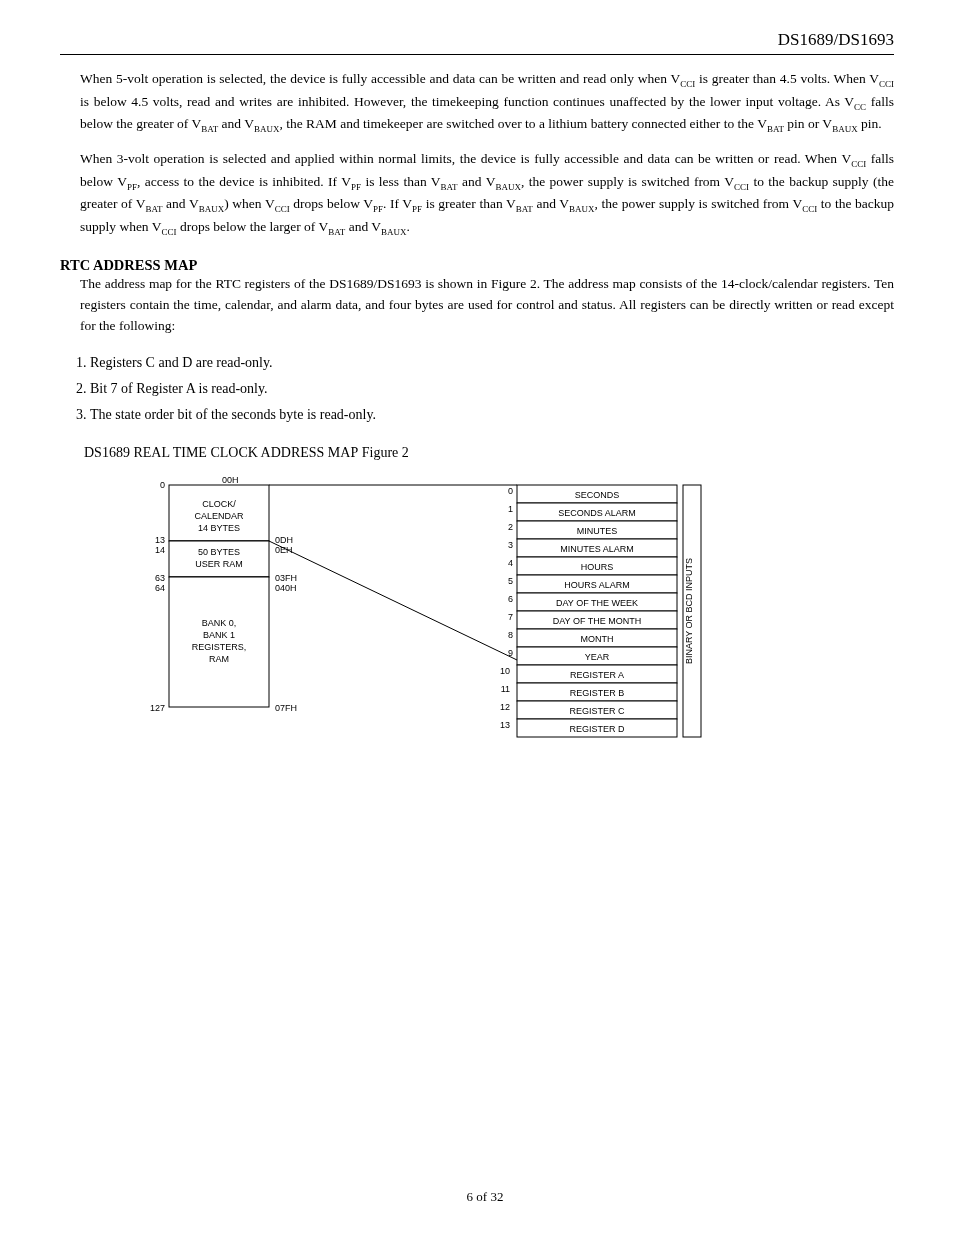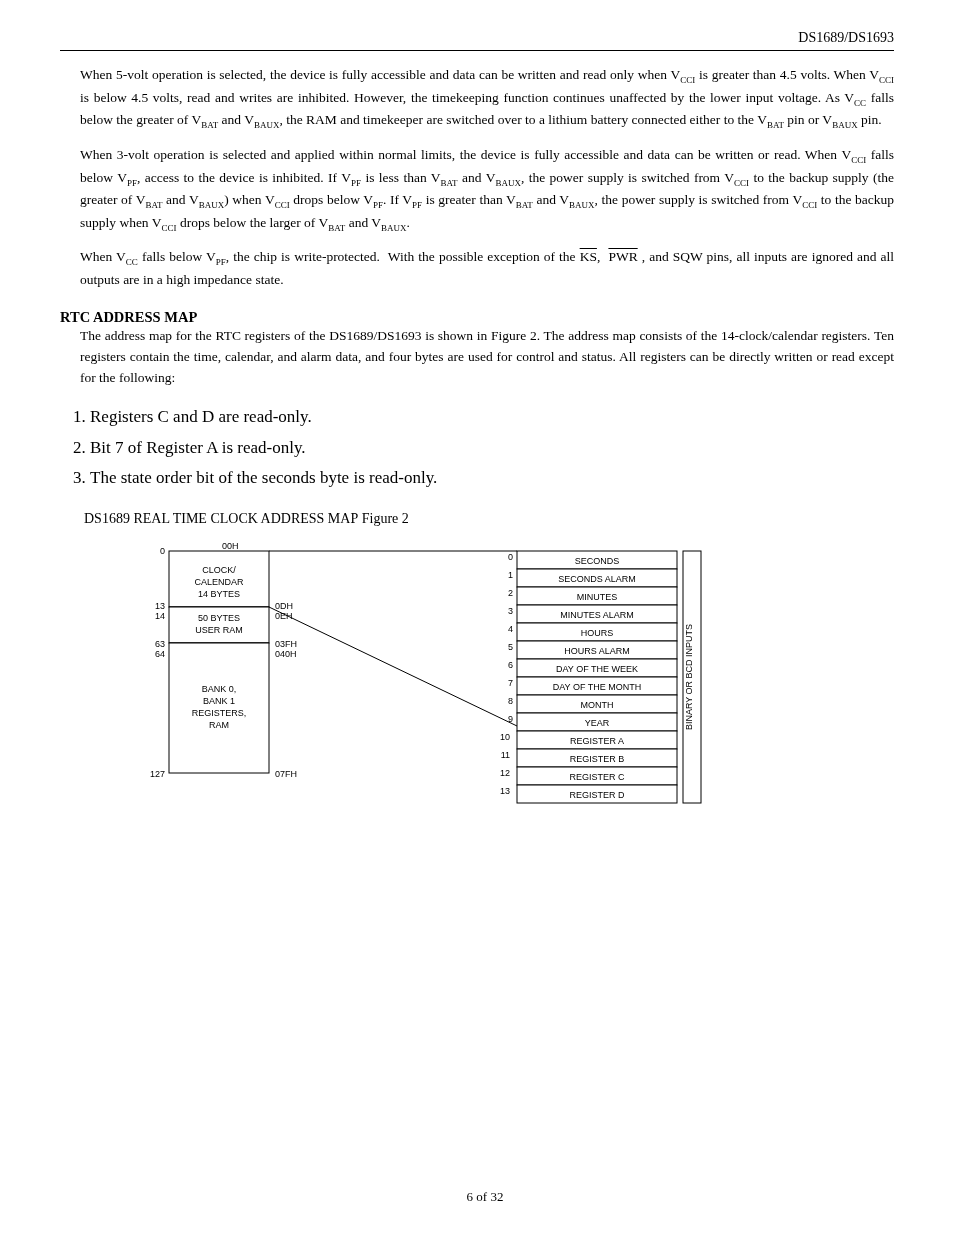--- a/index.html
+++ b/index.html
@@ -19,21 +19,21 @@
       position: relative;
     }
     .header-line {
       display: flex;
       justify-content: flex-end;
       border-bottom: 1px solid #000;
       padding-bottom: 4px;
       margin-bottom: 14px;
     }
     .doc-number {
-      font-size: 14px;
+      font-size: 17px;
     }
     .body-text {
       font-size: 13.5px;
       line-height: 1.55;
       text-align: justify;
       margin-bottom: 14px;
       margin-left: 20px;
     }
     .body-text p {
       margin-bottom: 12px;
@@ -52,21 +52,21 @@
       margin-top: 18px;
       margin-bottom: 10px;
       margin-left: 24px;
     }
     .figure-heading span {
       font-weight: normal;
     }
     .list-container {
       margin-left: 30px;
       margin-bottom: 14px;
-      font-size: 17px;
+      font-size: 14px;
       line-height: 1.7;
     }
     .list-container li {
       margin-bottom: 2px;
     }
     .overline {
       text-decoration: overline;
     }
 
     
@@ -104,24 +104,20 @@
     </p>
 
     <p>
       When 3-volt operation is selected and applied within normal limits, the device is fully accessible and data
       can be written or read. When V<sub>CCI</sub> falls below V<sub>PF</sub>, access to the device is inhibited. If V<sub>PF</sub> is less than
       V<sub>BAT</sub> and V<sub>BAUX</sub>, the power supply is switched from V<sub>CCI</sub> to the backup supply (the greater of V<sub>BAT</sub> and
       V<sub>BAUX</sub>) when V<sub>CCI</sub> drops below V<sub>PF</sub>. If V<sub>PF</sub> is greater than V<sub>BAT</sub> and V<sub>BAUX</sub>, the power supply is switched
       from V<sub>CCI</sub> to the backup supply when V<sub>CCI</sub> drops below the larger of V<sub>BAT</sub> and V<sub>BAUX</sub>.
     </p>
 
-    <p>
-      When V<sub>CC</sub> falls below V<sub>PF</sub>, the chip is write-protected.&nbsp; With the possible exception of the <span class="overline">KS</span>,&nbsp; <span class="overline">PWR</span> , and
-      SQW pins, all inputs are ignored and all outputs are in a high impedance state.
-    </p>
   </div>
 
   <div class="section-heading">
     <span>RTC ADDRESS MAP</span>
   </div>
 
   <div class="body-text">
     <p>The address map for the RTC registers of the DS1689/DS1693 is shown in Figure 2. The address map consists of the 14-clock/calendar registers. Ten registers contain the time, calendar, and alarm data, and four bytes are used for control and status. All registers can be directly written or read except for the following:</p>
   </div>
 

